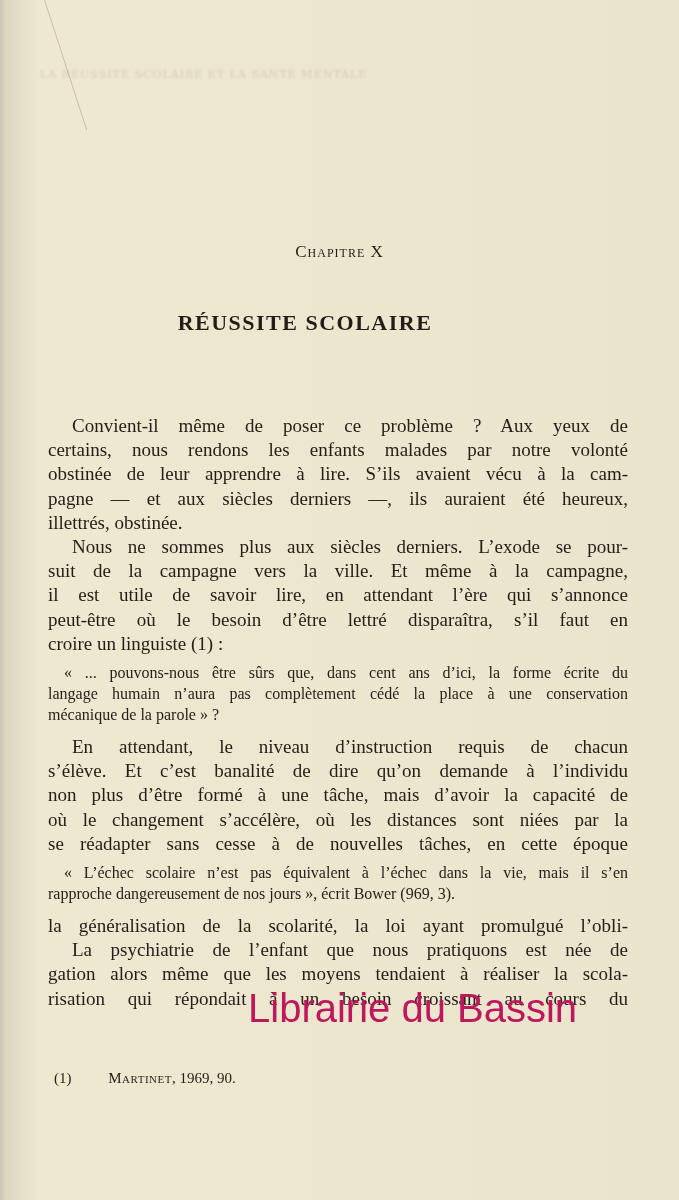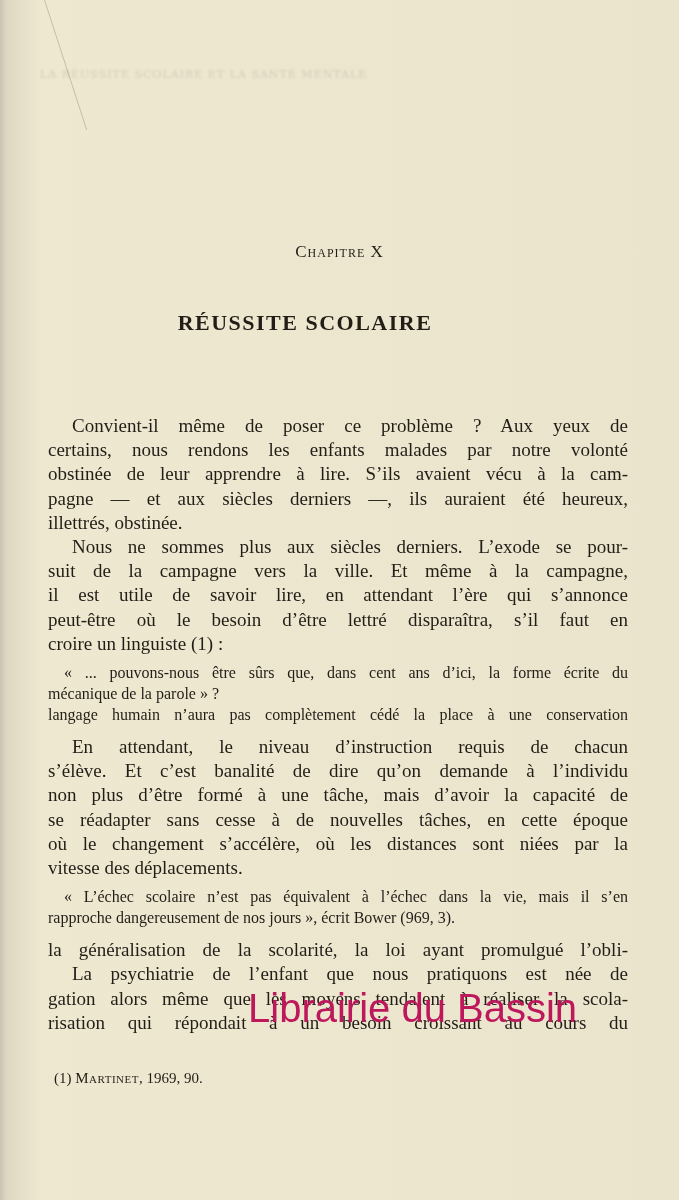--- a/index.html
+++ b/index.html
@@ -48,21 +48,21 @@
       text-align: justify; text-align-last: justify;
     }
     .q.indent { text-indent: 16px; }
     .q.last { text-align-last: left; }
     .gap-s { height: 6px; }
     .gap-m { height: 10px; }
     .footnote {
       position: absolute; left: 54px; top: 1070px; font-size: 15px;
       font-family: "Liberation Serif", serif;
     }
-    .footnote .sc { font-variant: small-caps; letter-spacing: 0.5px; }
+    .footnote .sc { font-variant: small-caps; letter-spacing: 0.5px; margin-left: 33px; }
     .watermark {
       position: absolute; left: 248px; top: 988px; white-space: nowrap;
       font-family: "Liberation Sans", "DejaVu Sans", sans-serif;
       font-size: 40px; color: #be185d; letter-spacing: 0px; line-height: 1;
     }
   </style>
 </head>
 <body>
 
 <div class="page">
@@ -86,31 +86,30 @@
     <div>
       <span class="line indent">Nous ne sommes plus aux siècles derniers. L’exode se pour-</span>
       <span class="line">suit de la campagne vers la ville. Et même à la campagne,</span>
       <span class="line">il est utile de savoir lire, en attendant l’ère qui s’annonce</span>
       <span class="line">peut-être où le besoin d’être lettré disparaîtra, s’il faut en</span>
       <span class="line last">croire un linguiste (1) :</span>
     </div>
     <div class="gap-s"></div>
     <div>
       <span class="q indent">« ... pouvons-nous être sûrs que, dans cent ans d’ici, la forme écrite du</span>
+      <span class="q">langage humain n’aura pas complètement cédé la place à une conservation</span>
       <span class="q last">mécanique de la parole » ?</span>
-      <span class="q">langage humain n’aura pas complètement cédé la place à une conservation</span>
     </div>
     <div class="gap-m"></div>
     <div>
       <span class="line indent">En attendant, le niveau d’instruction requis de chacun</span>
       <span class="line">s’élève. Et c’est banalité de dire qu’on demande à l’individu</span>
       <span class="line">non plus d’être formé à une tâche, mais d’avoir la capacité de</span>
+      <span class="line">où le changement s’accélère, où les distances sont niées par la</span>
       <span class="line">se réadapter sans cesse à de nouvelles tâches, en cette époque</span>
-      <span class="line">où le changement s’accélère, où les distances sont niées par la</span>
-      <span class="line last">vitesse des déplacements.</span>
     </div>
     <div class="gap-s"></div>
     <div>
       <span class="q indent">« L’échec scolaire n’est pas équivalent à l’échec dans la vie, mais il s’en</span>
       <span class="q last">rapproche dangereusement de nos jours », écrit Bower (969, 3).</span>
     </div>
     <div class="gap-m"></div>
     <div>
       <span class="line">la généralisation de la scolarité, la loi ayant promulgué l’obli-</span>
       <span class="line indent">La psychiatrie de l’enfant que nous pratiquons est née de</span>

